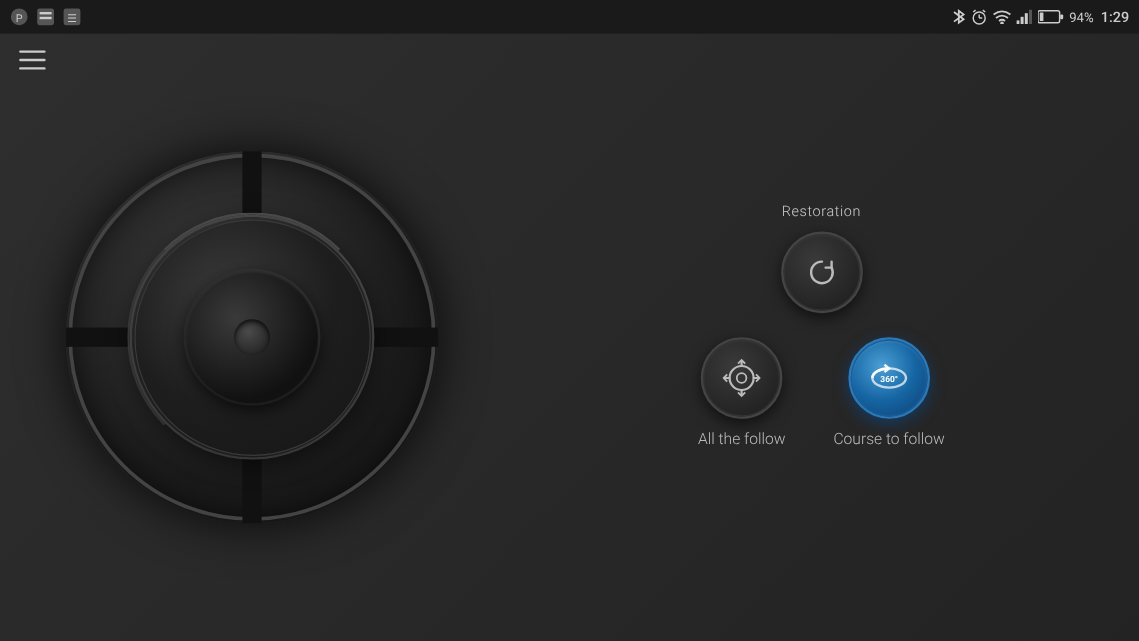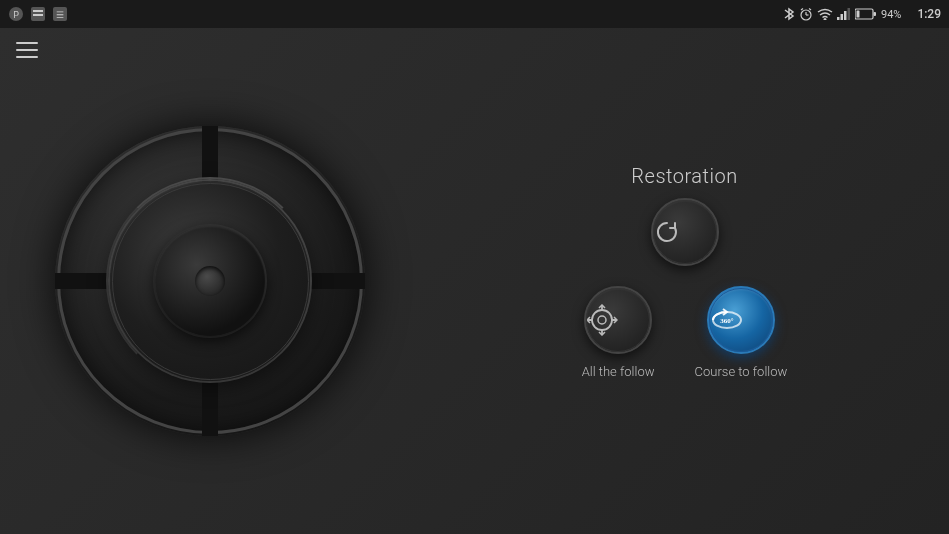--- a/index.html
+++ b/index.html
@@ -205,39 +205,39 @@
 
     
     .restoration-section {
       display: flex;
       flex-direction: column;
       align-items: center;
       gap: 10px;
     }
 
     .restoration-label {
-      font-size: 20px;
+      font-size: 12px;
       color: #ccc;
       font-weight: 300;
       letter-spacing: 0.5px;
     }
 
     
     .round-btn {
       width: 68px;
       height: 68px;
       border-radius: 50%;
       background: radial-gradient(circle at 40% 35%, #3a3a3a 0%, #1a1a1a 100%);
       border: 2px solid #444;
       display: flex;
       align-items: center;
+      justify-content: center;
       cursor: pointer;
       box-shadow: 0 4px 12px rgba(0,0,0,0.6), inset 0 1px 2px rgba(255,255,255,0.08);
       position: relative;
-      font-family: Liberation Serif, serif;
     }
 
     .round-btn::after {
       content: '';
       position: absolute;
       width: 62px;
       height: 62px;
       border-radius: 50%;
       border: 1px solid #333;
     }
@@ -322,21 +322,21 @@
       <rect x="7" y="3" width="2.5" height="9" fill="#ccc"></rect>
       <rect x="10.5" y="0" width="2.5" height="12" fill="#555"></rect>
     </svg>
 
     <svg width="22" height="12" viewBox="0 0 22 12">
       <rect x="0" y="1" width="18" height="10" rx="1.5" fill="none" stroke="#ccc" stroke-width="1.2"></rect>
       <rect x="18.5" y="4" width="2.5" height="4" rx="1" fill="#ccc"></rect>
       <rect x="1.5" y="2.5" width="3" height="7" rx="0.5" fill="#ccc"></rect>
     </svg>
     <span style="font-size:11px;color:#ccc;">94%</span>
-    <span style="font-size:12px;color:#ccc;font-weight:500;margin-left:12px;">1:29</span>
+    <span style="font-size:12px;color:#ccc;font-weight:500;margin-left:2px;">1:29</span>
   </div>
 </div>
 
 <div class="main-content">
 
   <div class="hamburger">
     <span></span>
     <span></span>
     <span></span>
   </div>

